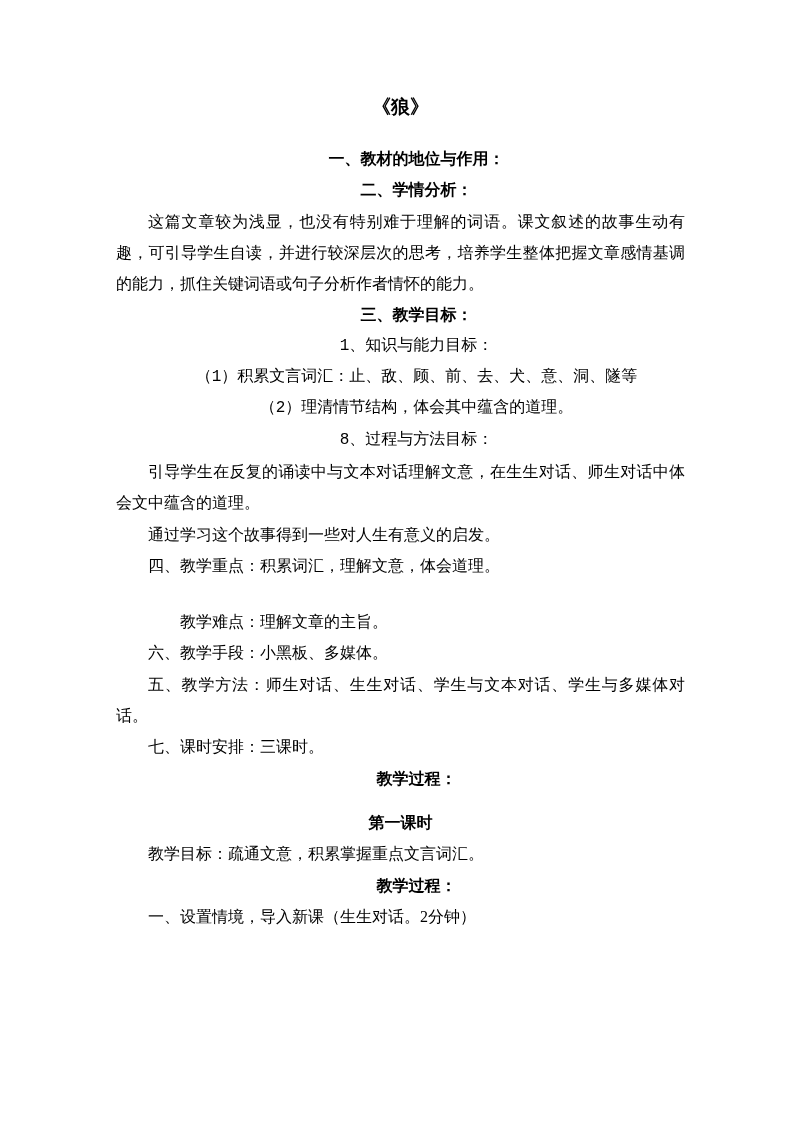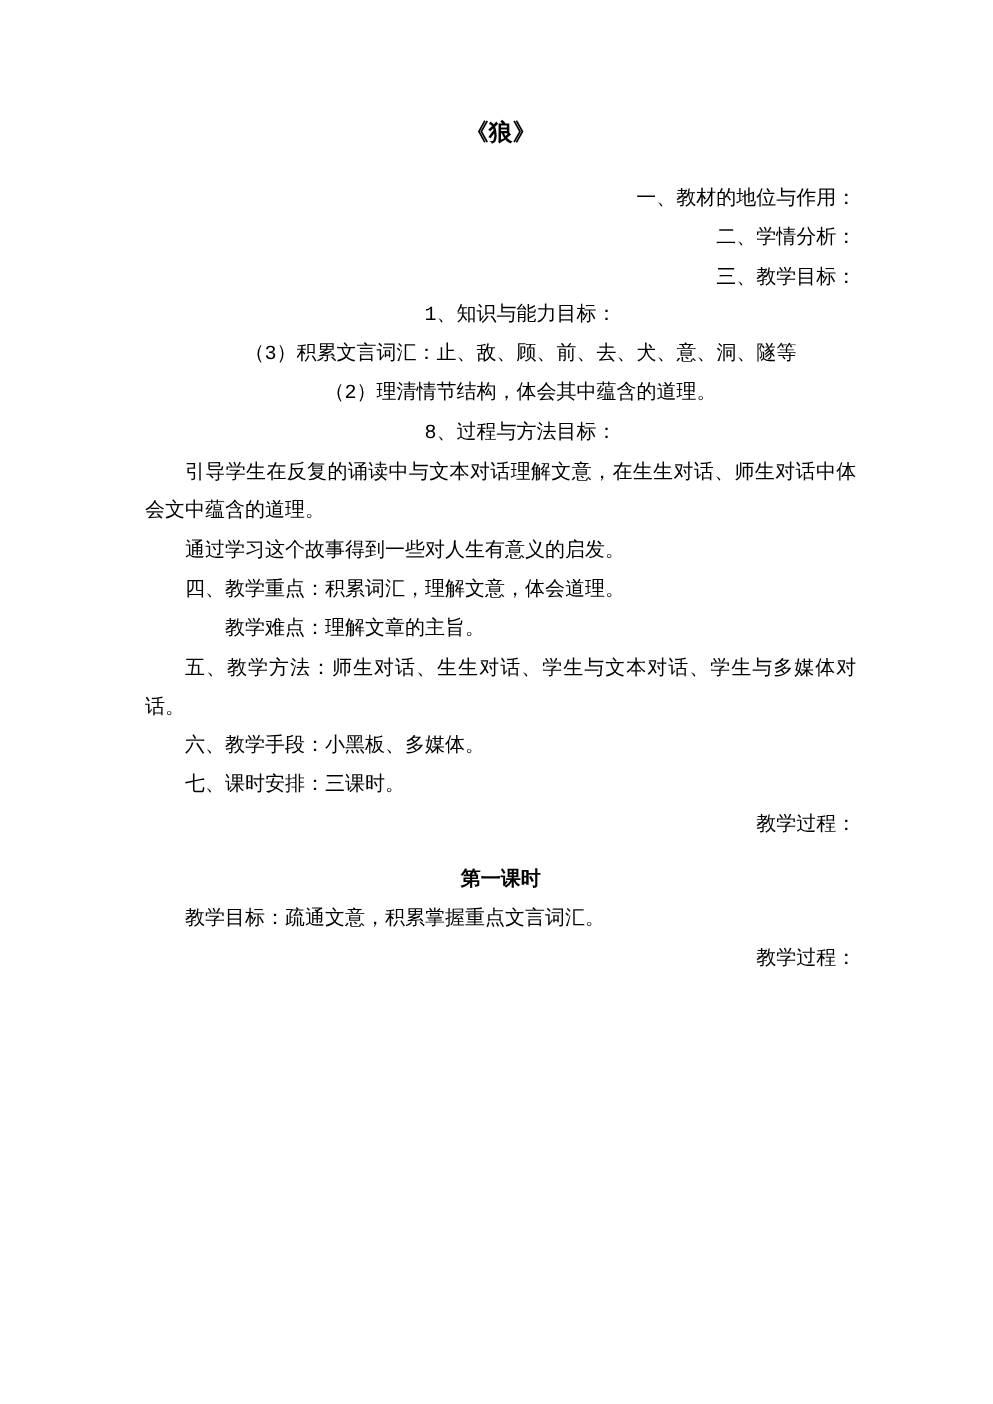--- a/index.html
+++ b/index.html
@@ -27,29 +27,30 @@
     line-height: 34px;
     margin: 0 0 19px 0;
     text-indent: 0;
   }
   p.block {
     margin: 0;
     text-indent: 32px;
     text-align: justify;
   }
   p.heading {
-    font-weight: normal;
-    text-align: right;
+    font-weight: bold;
+    text-align: center;
   }
   p.sub {
     text-align: center;
     font-family: Liberation Mono, monospace;
   }
   p.labeled2 {
     text-indent: 64px;
+    margin-top: 25px;
   }
   p.center-bold {
     text-align: center;
     text-indent: 0;
     font-weight: bold;
     margin-top: 13px;
   }
   .lbl {
     font-weight: normal;
   }
@@ -57,41 +58,43 @@
 </head>
 <body>
 
 <div class="sheet">
 
   <h1 class="doc-title">《狼》</h1>
 
   <p class="block heading">一、教材的地位与作用：</p>
 
   <p class="block heading">二、学情分析：</p>
+  <p class="block body">这篇文章较为浅显，也没有特别难于理解的词语。课文叙述的故事生动有趣，可引导学生自读，并进行较深层次的思考，培养学生整体把握文章感情基调的能力，抓住关键词语或句子分析作者情怀的能力。</p>
 
   <p class="block heading">三、教学目标：</p>
   <p class="block sub">1、知识与能力目标：</p>
-  <p class="block sub">（3）积累文言词汇：止、敌、顾、前、去、犬、意、洞、隧等</p>
+  <p class="block sub">（1）积累文言词汇：止、敌、顾、前、去、犬、意、洞、隧等</p>
   <p class="block sub">（2）理清情节结构，体会其中蕴含的道理。</p>
   <p class="block sub">8、过程与方法目标：</p>
   <p class="block body">引导学生在反复的诵读中与文本对话理解文意，在生生对话、师生对话中体会文中蕴含的道理。</p>
   <p class="block body">通过学习这个故事得到一些对人生有意义的启发。</p>
 
   <p class="block"><span class="lbl">四、教学重点：</span><span>积累词汇，理解文意，体会道理。</span></p>
 
   <p class="block labeled2"><span class="lbl">教学难点：</span><span>理解文章的主旨。</span></p>
 
+  <p class="block"><span class="lbl">六、教学手段：</span><span>小黑板、多媒体。</span></p>
+
   <p class="block"><span class="lbl">五、教学方法：</span><span>师生对话、生生对话、学生与文本对话、学生与多媒体对话。</span></p>
-
-  <p class="block"><span class="lbl">六、教学手段：</span><span>小黑板、多媒体。</span></p>
 
   <p class="block"><span class="lbl">七、课时安排：</span><span>三课时。</span></p>
 
   <p class="block heading">教学过程：</p>
 
   <p class="block center-bold">第一课时</p>
 
   <p class="block"><span class="lbl">教学目标：</span><span>疏通文意，积累掌握重点文言词汇。</span></p>
 
   <p class="block heading">教学过程：</p>
 
+  <p class="block"><span class="lbl">一、设置情境，导入新课</span><span>（生生对话。2分钟）</span></p>
 
 </div>
 
 </body></html>

